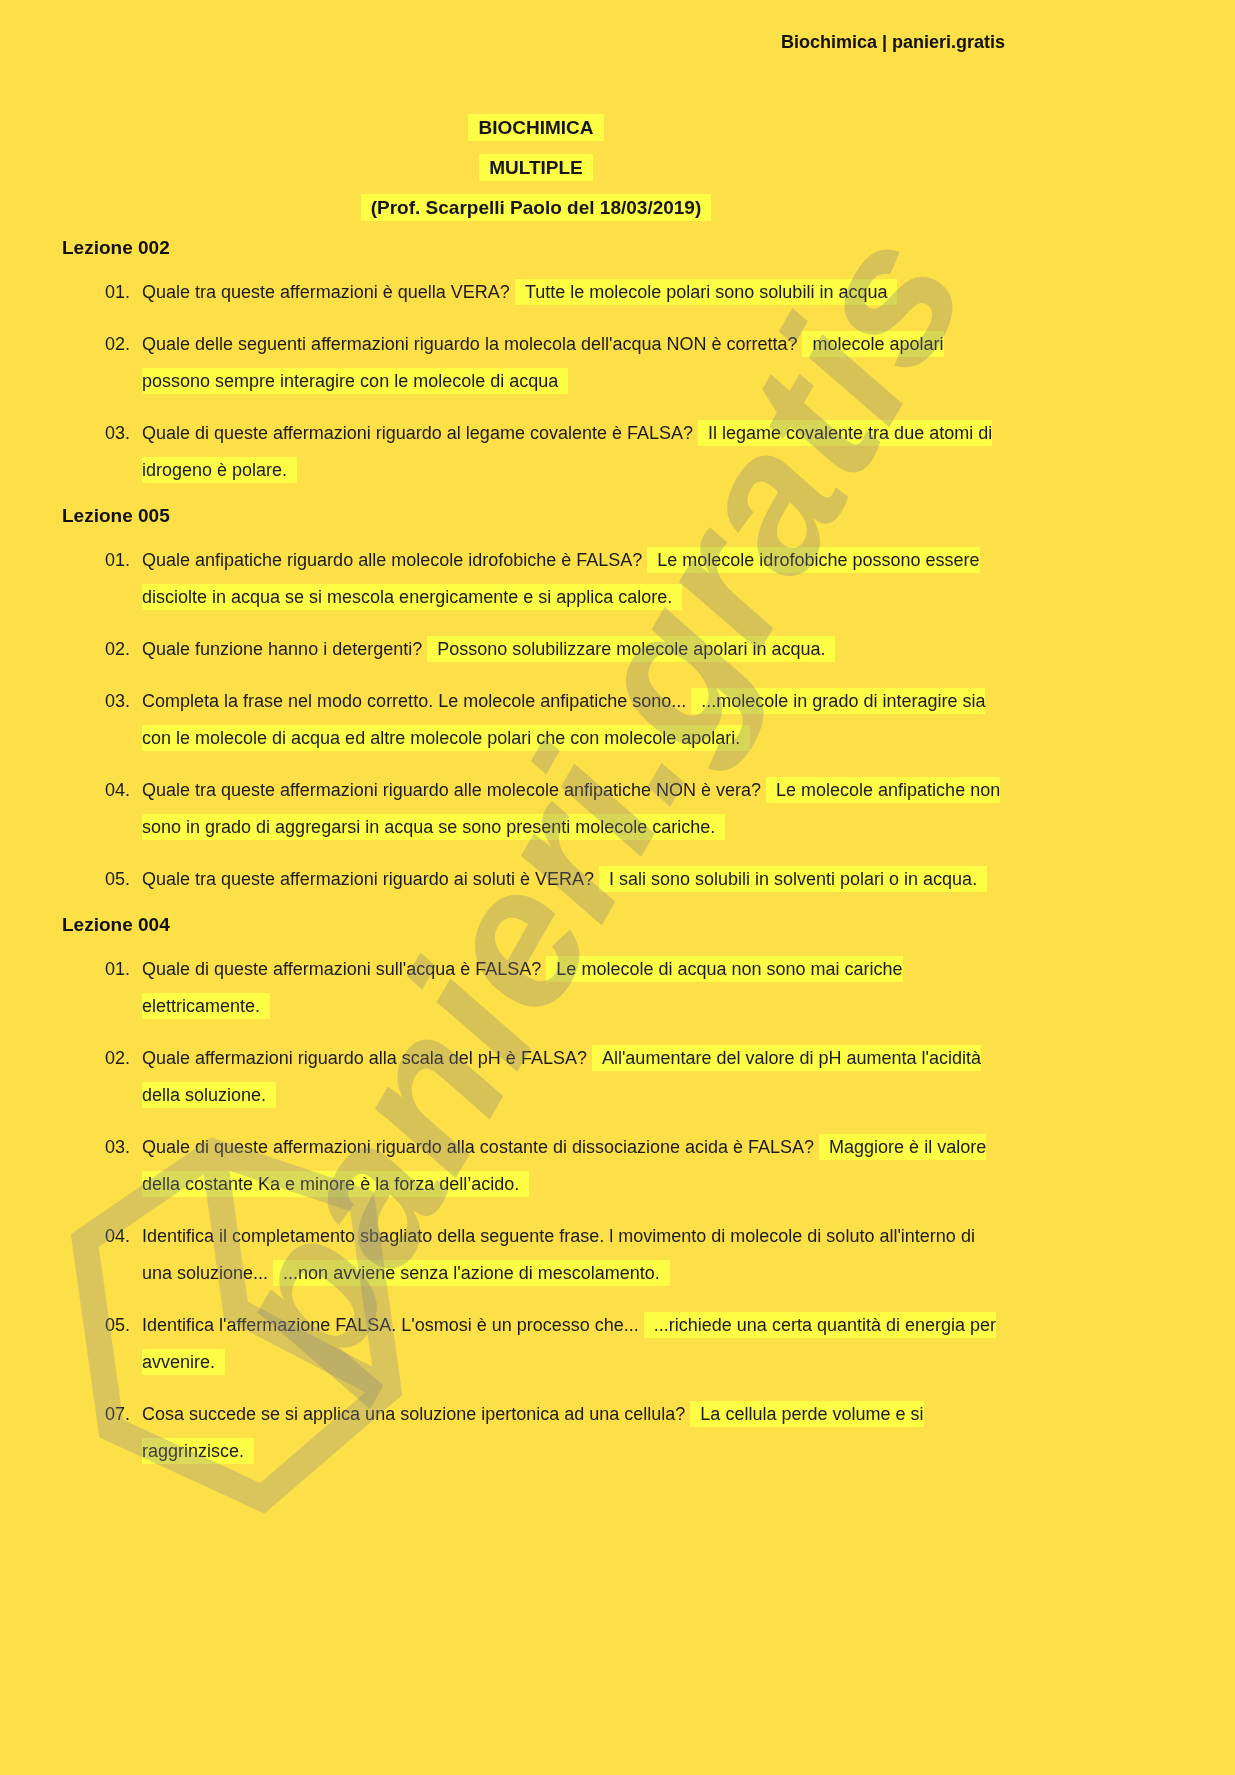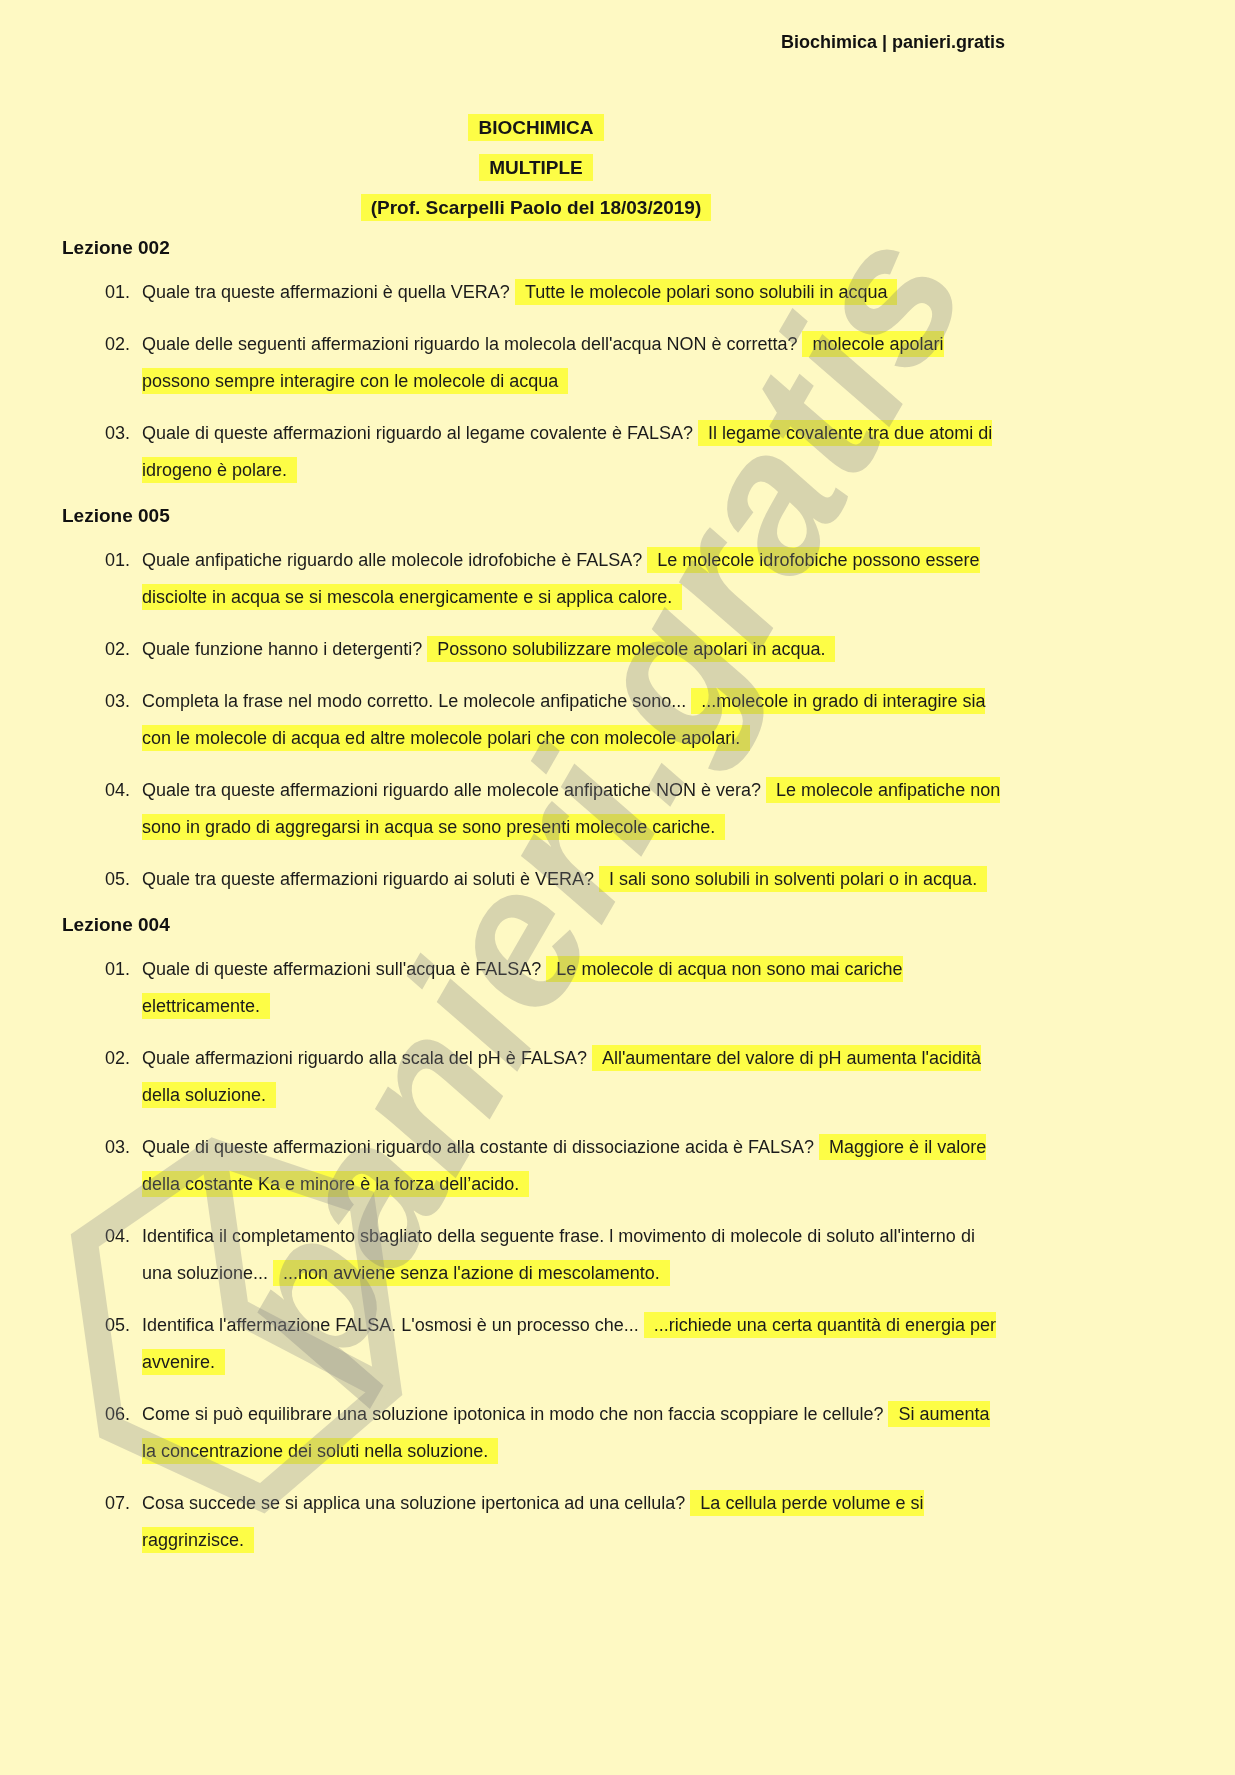--- a/index.html
+++ b/index.html
@@ -1,20 +1,20 @@
 <!DOCTYPE html>
 <html style="--hl: #fdfd46;"><head>
 <meta charset="utf-8">
 <style>
   html,body{margin:0;padding:0;background:#ffffff;}
   .page{
     position:relative;
     width:1235px;
     height:1775px;
-    background:#fef9c3;
+    background:#fde047;
     overflow:hidden;
     font-family:"Liberation Sans", sans-serif;
     color:#161616;
   }
   
   .doc-header{
     position:absolute;
     top:32px;
     right:230px;
     font-size:18px;
@@ -131,21 +131,20 @@
   <li class="q"><span class="q-num">01.</span><span>Quale di queste affermazioni sull'acqua è  FALSA? </span><span class="hl">Le molecole di acqua non sono mai cariche elettricamente.</span></li>
 
   <li class="q"><span class="q-num">02.</span><span>Quale affermazioni riguardo alla scala del pH è FALSA? </span><span class="hl">All'aumentare del valore di pH aumenta l'acidità della soluzione.</span></li>
 
   <li class="q"><span class="q-num">03.</span><span>Quale di queste affermazioni riguardo alla costante di dissociazione acida è FALSA? </span><span class="hl">Maggiore è il valore della costante Ka e minore è la forza dell’acido.</span></li>
 
   <li class="q"><span class="q-num">04.</span><span>Identifica il completamento sbagliato della seguente frase.  l movimento di molecole di soluto all'interno di una soluzione... </span><span class="hl">...non avviene senza l'azione di mescolamento.</span></li>
 
   <li class="q"><span class="q-num">05.</span><span>Identifica l'affermazione FALSA. L'osmosi è un processo che... </span><span class="hl">...richiede una certa quantità di energia per avvenire.</span></li>
 
-  <li class="q"><span class="q-num">06.</span><span>Come si può equilibrare una soluzione ipotonica in modo che non faccia scoppiare le cellule? </span><span class="hl">Si aumenta la concentrazione dei soluti nella soluzione.</span></li>
 
   <li class="q"><span class="q-num">07.</span><span>Cosa succede se si applica una soluzione ipertonica ad una cellula? </span><span class="hl">La cellula perde volume e si raggrinzisce.</span></li>
 </ol>
   </section>
 </div>
   </div>
 
   <div class="watermark-layer">
     <svg class="watermark-logo" width="380" height="430" viewBox="0 0 380 430">
       <g fill="none" stroke="#8a8a8a" stroke-width="26" transform="rotate(-8 190 215)">

